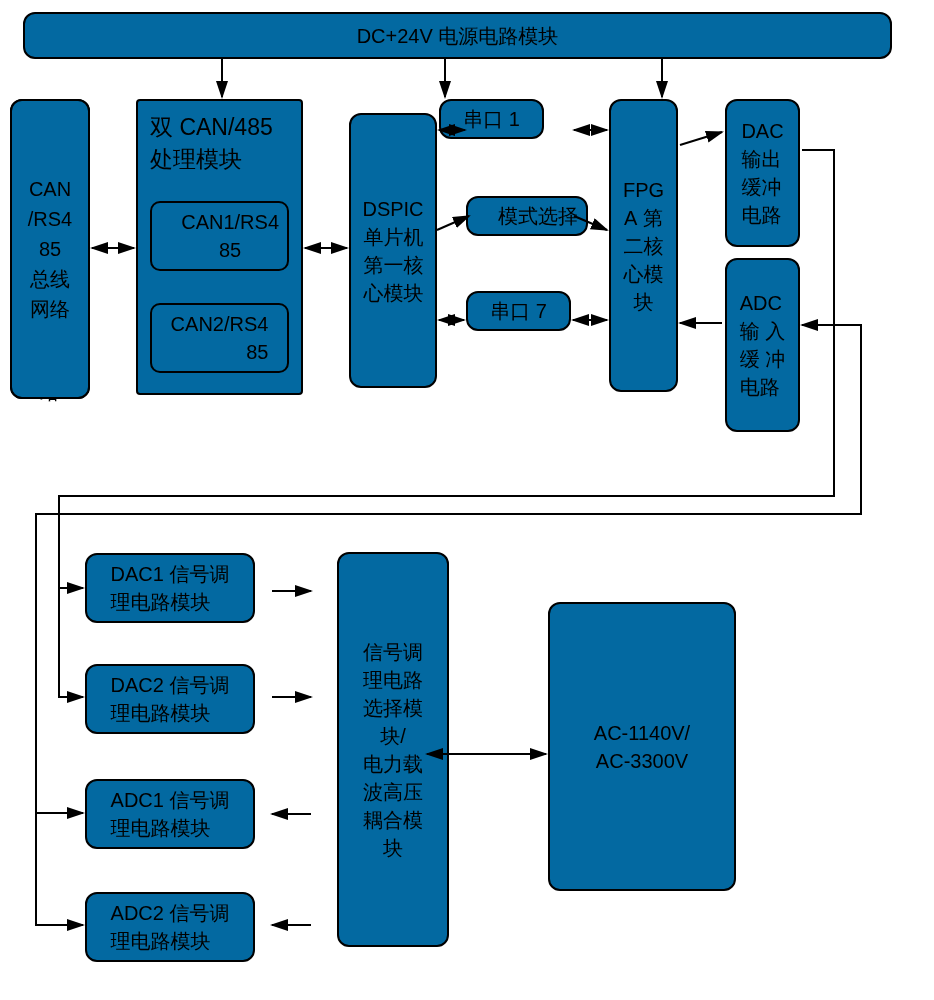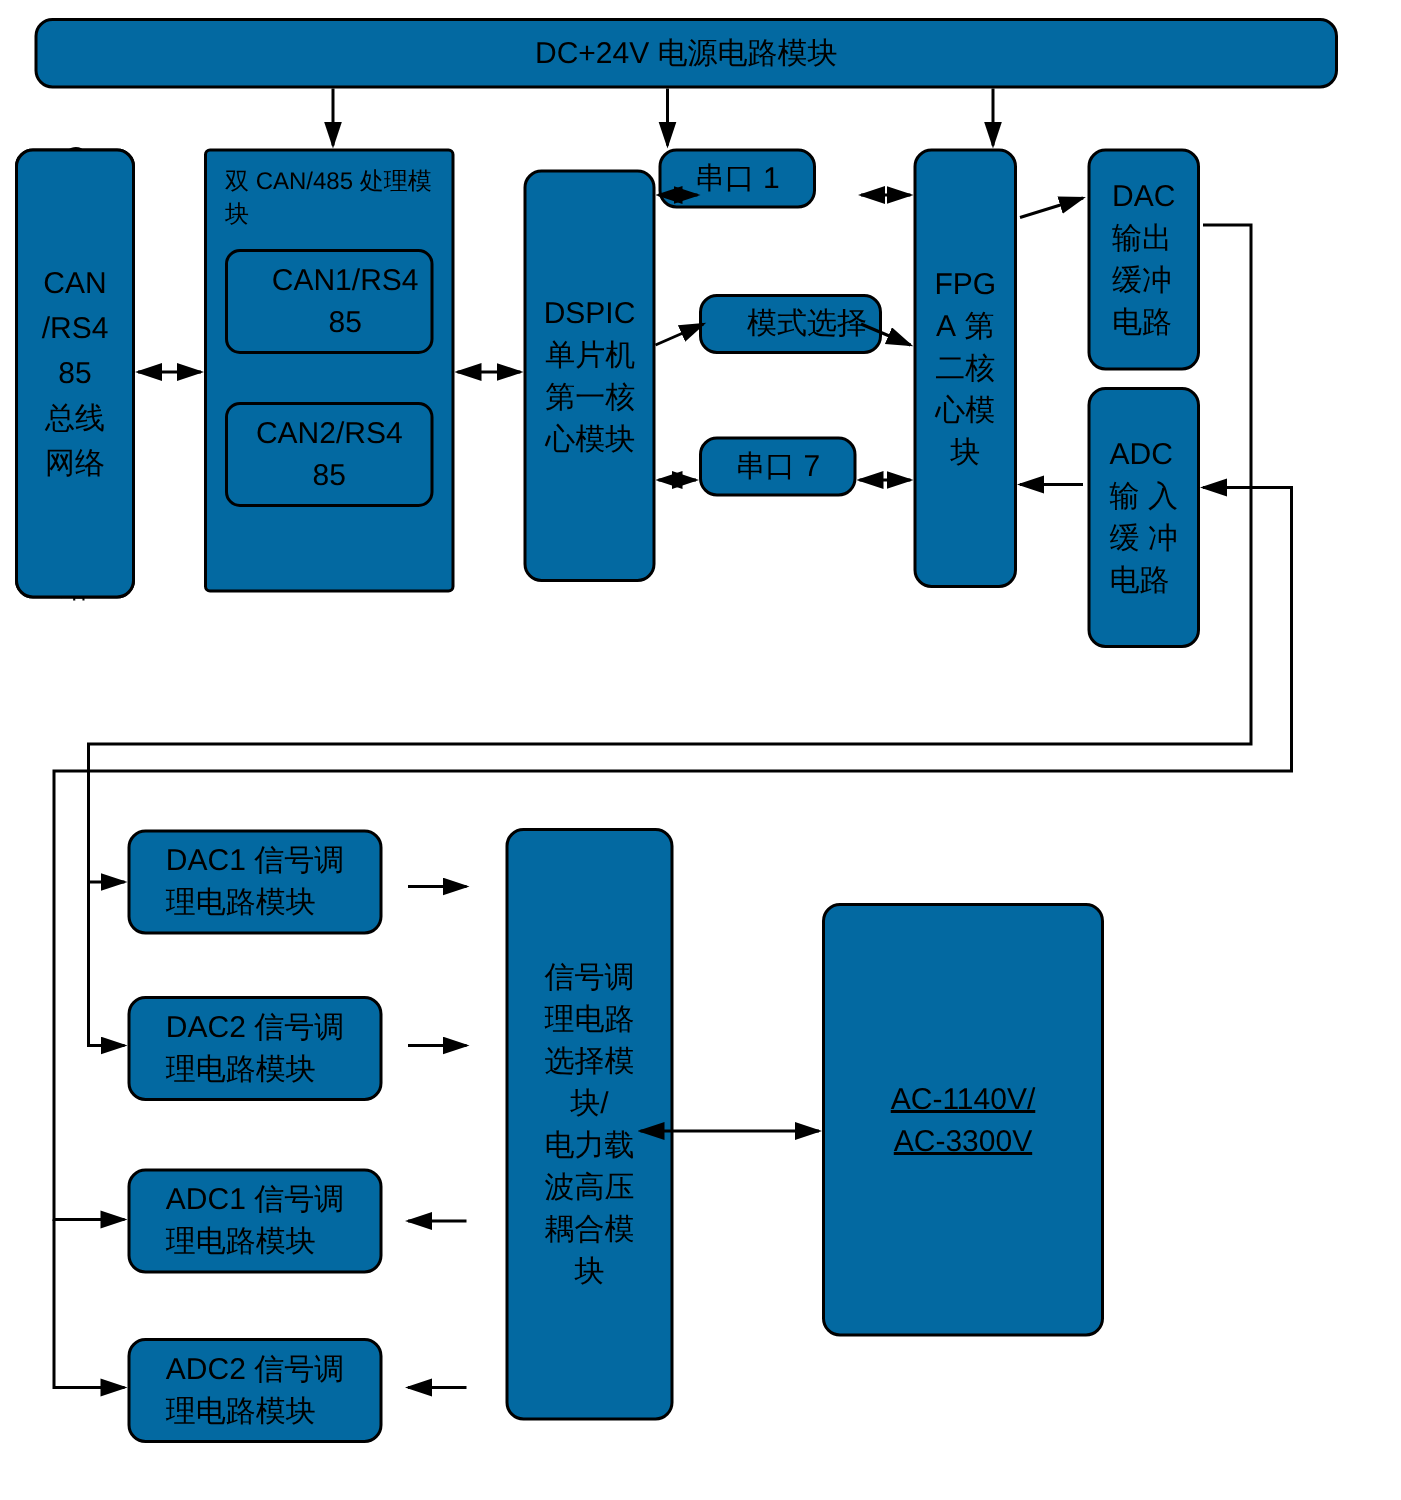--- a/index.html
+++ b/index.html
@@ -23,21 +23,21 @@
     padding: 6px 8px;
     line-height: 1.4;
   }
   svg.overlay {
     position: absolute;
     top: 0; left: 0;
     width: 934px;
     height: 1000px;
     pointer-events: none;
   }
-  .sub-label { font-size: 16px; text-align:left; width:100%; margin-bottom:4px; }
+  .sub-label { font-size: 23px; text-align:left; width:100%; margin-bottom:20px; }
   .sub-box {
     border: 2px solid #000;
     border-radius: 10px;
     padding: 4px 8px;
     margin: 6px 0;
     text-align: center;
     width: 100%;
   }
 </style>
 </head>
@@ -56,21 +56,21 @@
 <div class="box" style="left:10px; top:99px; width:80px; height:300px; flex-direction:column; justify-content:center; text-align:center; line-height:1.5;">
   <div style="font-size:20px;">CAN<br>/RS4<br>85<br>总线<br>网络</div>
 </div>
 
 <div class="box" style="left:136px; top:99px; width:167px; height:296px; border-radius:4px; flex-direction:column; justify-content:flex-start; padding:10px 12px;">
   <div class="sub-label">双 CAN/485 处理模块</div>
   <div class="sub-box" style="height:70px; display:flex; align-items:center; justify-content:flex-end;">
     <span>CAN1/RS4<br>85</span>
   </div>
   <div style="height:20px;"></div>
-  <div class="sub-box" style="height:70px; display:flex; align-items:center; justify-content:center;">
+  <div class="sub-box" style="height:70px; display:flex; align-items:center; justify-content:center;text-align:right;">
     <span>CAN2/RS4<br>85</span>
   </div>
 </div>
 
 <div class="box" style="left:349px; top:113px; width:88px; height:275px; text-align:right;">
   <span style="font-size:20px;">DSPIC<br>单片机<br>第一核<br>心模块</span>
 </div>
 
 <div class="box" style="left:439px; top:99px; width:105px; height:40px; justify-content:center;">
   <span>串口 1</span>
@@ -107,21 +107,21 @@
 </div>
 <div class="box" style="left:85px; top:892px; width:170px; height:70px;">
   <span>ADC2 信号调<br>理电路模块</span>
 </div>
 
 <div class="box" style="left:337px; top:552px; width:112px; height:395px; text-align:center;">
   <span style="font-size:20px;">信号调<br>理电路<br>选择模<br>块/<br>电力载<br>波高压<br>耦合模<br>块</span>
 </div>
 
 <div class="box" style="left:548px; top:602px; width:188px; height:289px; text-align:center;">
-  <span style="font-size:20px;text-decoration:underline;">AC-1140V/<br>AC-3300V</span>
+  <span style="font-size:20px;">AC-1140V/<br>AC-3300V</span>
 </div>
 
 <svg class="overlay">
   <defs>
     <marker id="ah" markerWidth="10" markerHeight="10" refX="8" refY="3" orient="auto">
       <path d="M0,0 L9,3 L0,6 Z" fill="#000"></path>
     </marker>
     <marker id="ahS" markerWidth="10" markerHeight="10" refX="1" refY="3" orient="auto">
       <path d="M9,0 L0,3 L9,6 Z" fill="#000"></path>
     </marker>

